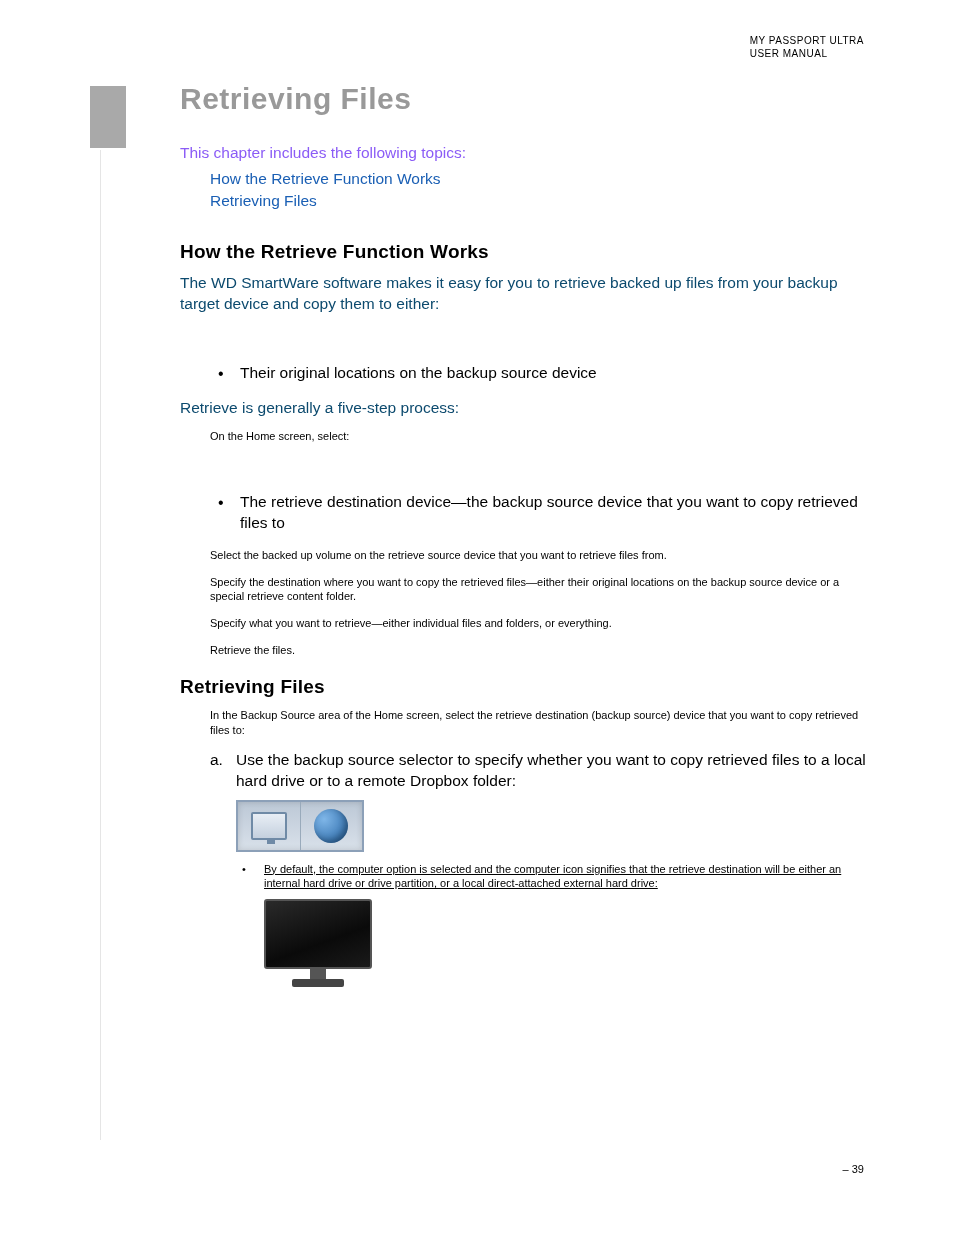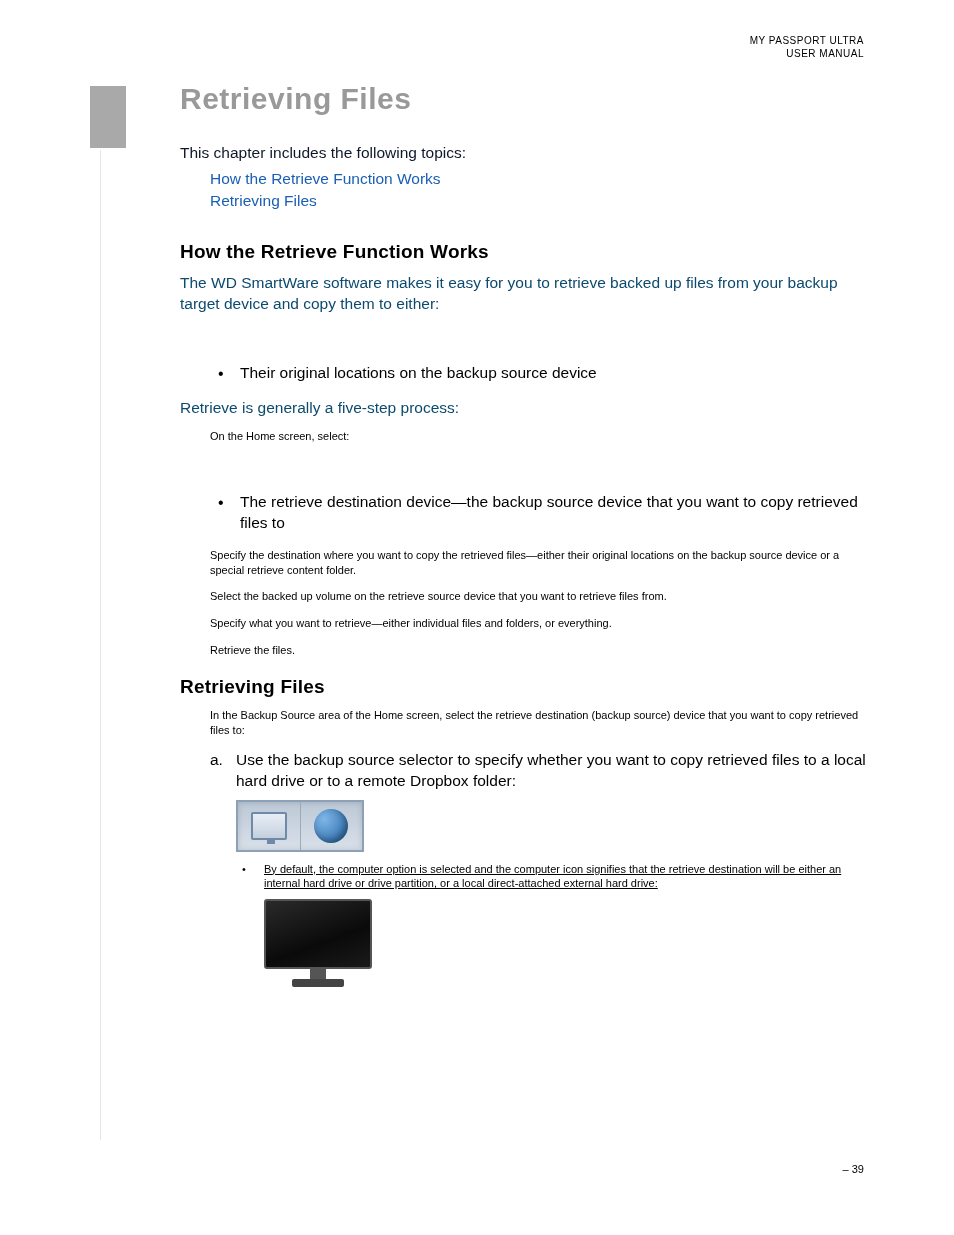--- a/index.html
+++ b/index.html
@@ -8,21 +8,21 @@
     height: 1235px;
     background: #ffffff;
     font-family: Arial, Helvetica, sans-serif;
     color: #000000;
     position: relative;
   }
   .header-right {
     position: absolute;
     top: 34px;
     right: 90px;
-    text-align: right;
+    text-align: left;
     font-size: 10px;
     letter-spacing: 0.5px;
     line-height: 1.3;
     color: #000;
   }
   .side-tab {
     position: absolute;
     left: 90px;
     top: 86px;
     width: 36px;
@@ -37,21 +37,21 @@
   }
   .chapter-title {
     font-size: 30px;
     font-weight: bold;
     color: #999999;
     letter-spacing: 0.5px;
     margin-bottom: 28px;
   }
   .intro {
     font-size: 15.5px;
-    color: #0f172a;
+    color: #8b5cf6;
     margin-bottom: 6px;
   }
   .toc {
     margin-left: 30px;
     margin-top: 4px;
     margin-bottom: 30px;
   }
   .toc-link {
     color: #1a5fb4;
     font-size: 15.5px;
@@ -253,22 +253,22 @@
   </ul>
 
   <p class="body-text">Retrieve is generally a five-step process:</p>
 
   <p class="step-text">On the Home screen, select:</p>
 
   <ul class="bullet-list">
     <li>The retrieve destination device—the backup source device that you want to copy retrieved files to</li>
   </ul>
 
+  <p class="step-text">Select the backed up volume on the retrieve source device that you want to retrieve files from.</p>
   <p class="step-text">Specify the destination where you want to copy the retrieved files—either their original locations on the backup source device or a special retrieve content folder.</p>
-  <p class="step-text">Select the backed up volume on the retrieve source device that you want to retrieve files from.</p>
   <p class="step-text">Specify what you want to retrieve—either individual files and folders, or everything.</p>
   <p class="step-text">Retrieve the files.</p>
 
   <h2 class="section-heading" style="margin-top:18px;">Retrieving Files</h2>
 
   <p class="step-text">In the Backup Source area of the Home screen, select the retrieve destination (backup source) device that you want to copy retrieved files to:</p>
 
   <div class="lettered">
     <div class="lettered-row">
       <span class="marker">a.</span>

